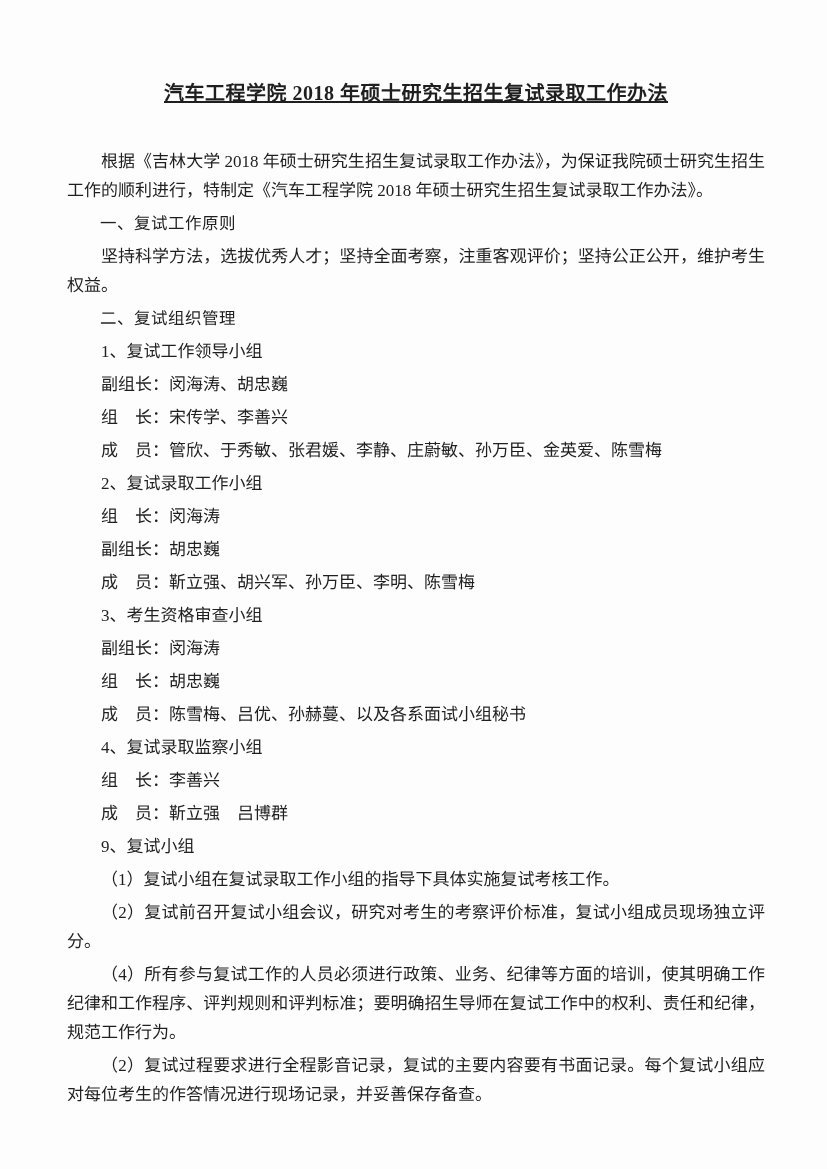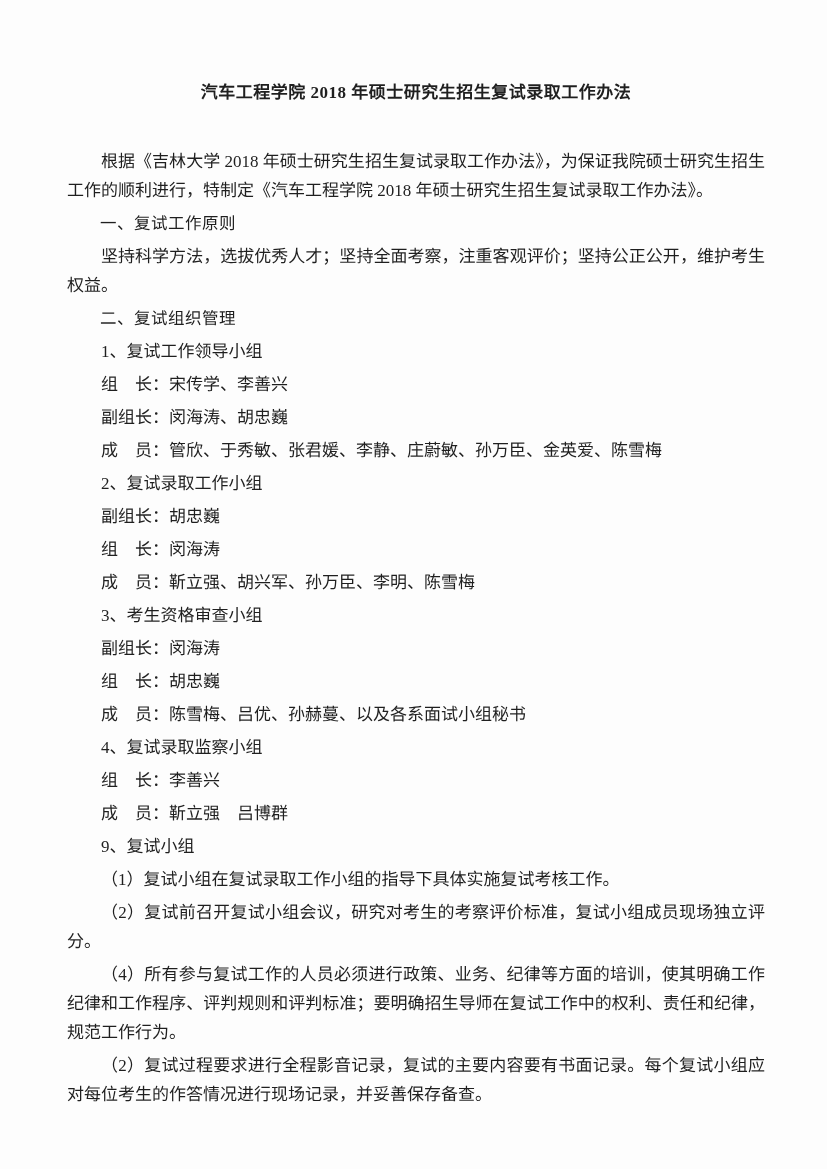--- a/index.html
+++ b/index.html
@@ -15,26 +15,27 @@
     background: #fdfdfd;
     color: #1f1f1f;
     font-family: "Liberation Serif", "DejaVu Serif", serif;
     overflow: hidden;
     box-sizing: border-box;
     padding: 76px 58px 0 63px;
   }
   h1.doc-title {
     margin: 0 0 37px 0;
     padding: 0;
-    font-size: 17px;
+    font-size: 20px;
     line-height: 34px;
     font-weight: bold;
     text-align: center;
     letter-spacing: 0.5px;
     white-space: nowrap;
+    text-decoration: underline;
   }
   .doc-body {
     width: 706px;
   }
   .doc-body p {
     margin: 4px;
     padding: 0;
     font-size: 17px;
     line-height: 29px;
     text-indent: 2em;
@@ -54,26 +55,26 @@
 <body>
 
 <div class="page">
   <h1 class="doc-title">汽车工程学院 2018 年硕士研究生招生复试录取工作办法</h1>
   <div class="doc-body" id="doc-body">
       <p class="body">根据《吉林大学 2018 年硕士研究生招生复试录取工作办法》，为保证我院硕士研究生招生工作的顺利进行，特制定《汽车工程学院 2018 年硕士研究生招生复试录取工作办法》。</p>
       <p class="heading">一、复试工作原则</p>
       <p class="body">坚持科学方法，选拔优秀人才；坚持全面考察，注重客观评价；坚持公正公开，维护考生权益。</p>
       <p class="heading">二、复试组织管理</p>
       <p class="body">1、复试工作领导小组</p>
+      <p class="body">副组长：闵海涛、胡忠巍</p>
       <p class="body">组　长：宋传学、李善兴</p>
-      <p class="body">副组长：闵海涛、胡忠巍</p>
       <p class="body">成　员：管欣、于秀敏、张君媛、李静、庄蔚敏、孙万臣、金英爱、陈雪梅</p>
       <p class="body">2、复试录取工作小组</p>
+      <p class="body">组　长：闵海涛</p>
       <p class="body">副组长：胡忠巍</p>
-      <p class="body">组　长：闵海涛</p>
       <p class="body">成　员：靳立强、胡兴军、孙万臣、李明、陈雪梅</p>
       <p class="body">3、考生资格审查小组</p>
       <p class="body">副组长：闵海涛</p>
       <p class="body">组　长：胡忠巍</p>
       <p class="body">成　员：陈雪梅、吕优、孙赫蔓、以及各系面试小组秘书</p>
       <p class="body">4、复试录取监察小组</p>
       <p class="body">组　长：李善兴</p>
       <p class="body">成　员：靳立强　吕博群</p>
       <p class="body">9、复试小组</p>
       <p class="body">（1）复试小组在复试录取工作小组的指导下具体实施复试考核工作。</p>

